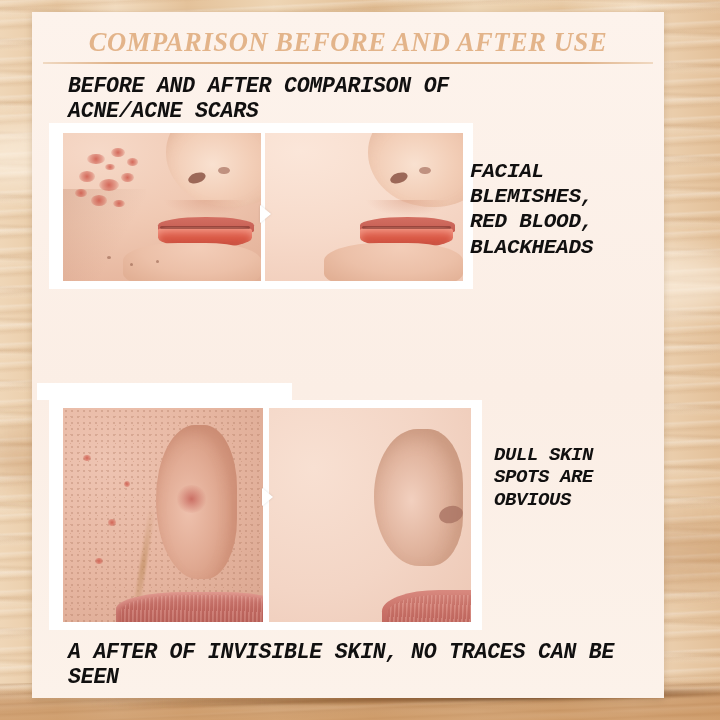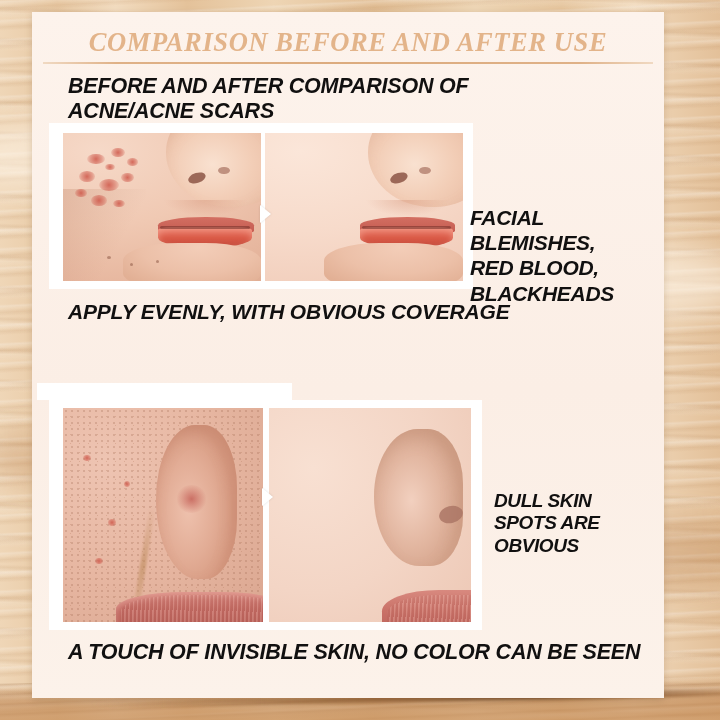--- a/index.html
+++ b/index.html
@@ -115,40 +115,39 @@
     top: 50px;
     width: 610px;
     height: 1.5px;
     background: linear-gradient(90deg, #f0d9c2 0%, #dfb187 12%, #dcab7e 50%, #dfb187 88%, #f0d9c2 100%);
   }
 
   
   .hd {
     position: absolute;
     color: #111010;
-    font-family: Liberation Sans, sans-serif;
+    font-family: Liberation Mono, monospace;
     font-weight: bold;
     font-style: italic;
     line-height: 1.16;
     letter-spacing: -0.2px;
     white-space: pre-line;
   }
   .hd-1 { left: 36px; top: 62px;  font-size: 21.5px; }
   .hd-apply { left: 36px; top: 288px; font-size: 21px; }
   .hd-2 { left: 36px; top: 336px; font-size: 21.5px; }
   .hd-bottom { left: 36px; top: 628px; font-size: 21.5px; }
 
   .side-note {
     position: absolute;
     color: #111010;
-    font-family: Liberation Sans, sans-serif;
+    font-family: Liberation Mono, monospace;
     font-weight: bold;
     font-style: italic;
     white-space: pre-line;
-    margin-top: 46px;
   }
   .side-1 { left: 438px; top: 147px; font-size: 21px; line-height: 1.2; letter-spacing: -0.3px; }
   .side-2 { left: 462px; top: 432px; font-size: 19px; line-height: 1.18; letter-spacing: -0.4px; }
 
   
   .white-strip {
     position: absolute;
     left: 5px;
     top: 371px;
     width: 255px;
@@ -411,21 +410,20 @@
         </div>
       </div>
     </div>
     <div class="seam seam-1"></div>
     <div class="arrow arrow-1"></div>
 
     <div class="side-note side-1">FACIAL BLEMISHES,
 RED BLOOD,
 BLACKHEADS</div>
 
-    <div class="hd hd-apply">APPLY EVENLY, WITH OBVIOUS COVERAGE</div>
 
     <div class="white-strip"></div>
 
     <div class="photo-panel panel-2"></div>
     <div class="photo-row row-2">
 
       <div class="photo">
         <div class="face f2">
           <div class="pore-field"></div>
           <div class="nose-wing"></div>
@@ -447,16 +445,16 @@
         </div>
       </div>
     </div>
     <div class="seam seam-2"></div>
     <div class="arrow arrow-2"></div>
 
     <div class="side-note side-2">DULL SKIN
 SPOTS ARE
 OBVIOUS</div>
 
-    <div class="hd hd-bottom">A TOUCH OF INVISIBLE SKIN, NO COLOR CAN BE SEEN</div>
+    <div class="hd hd-bottom">A AFTER OF INVISIBLE SKIN, NO TRACES CAN BE SEEN</div>
 
   </div>
 </div>
 
 </body></html>

